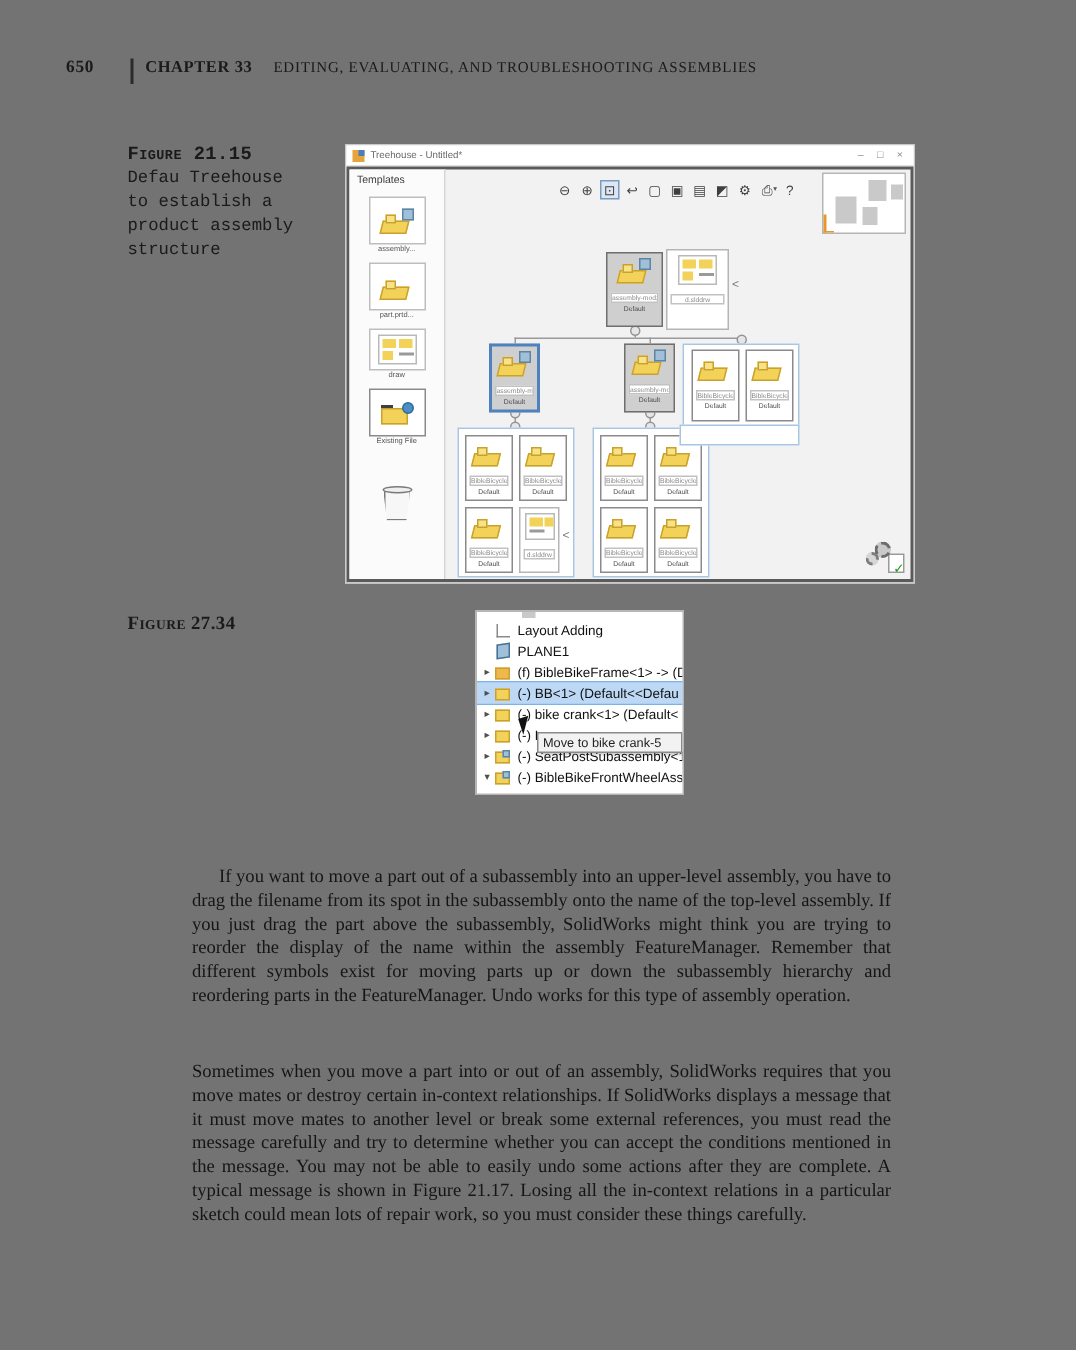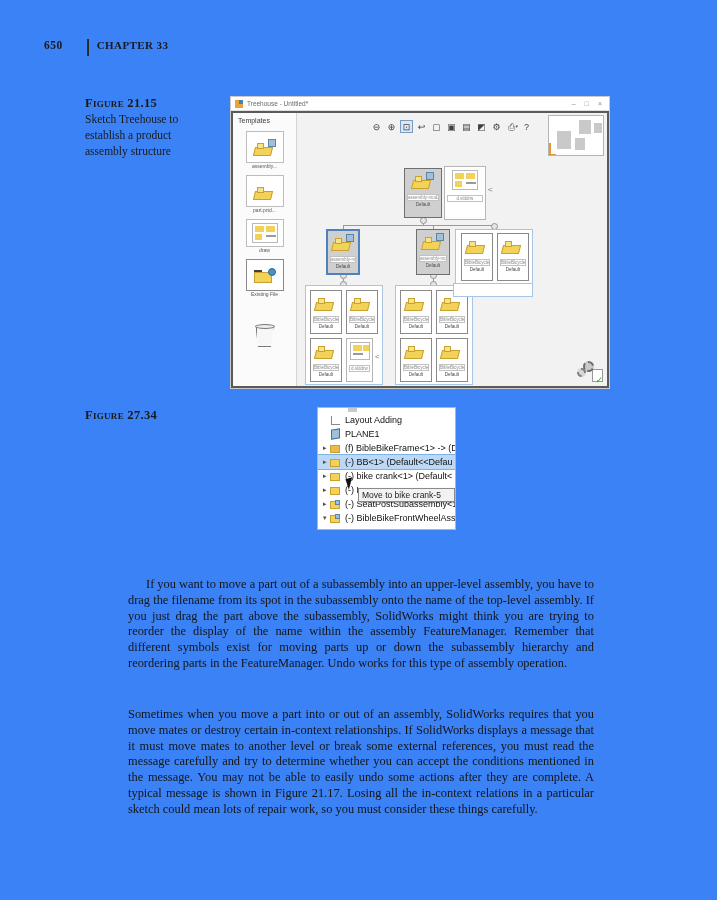--- a/index.html
+++ b/index.html
@@ -1,17 +1,17 @@
 <!DOCTYPE html>
 <html><head>
 <meta charset="utf-8">
 <style>
   * { margin:0; padding:0; box-sizing:border-box; }
   html,body { background:#ffffff; }
-  .page { position:relative; width:717px; height:900px; background:#3b82f6;
+  .page { position:relative; width:717px; height:900px; background:#737373;
           font-family:"Liberation Serif", serif; color:#1a1a1a; overflow:hidden; }
 
   
   .hdr { position:absolute; top:39px; left:44px; display:flex; align-items:baseline; }
   .hdr .pnum { font-weight:bold; font-size:11.5px; letter-spacing:.5px; }
   .hdr .rule { width:2px; height:17px; background:#2b2b2b; margin:0 8px 0 24px; align-self:center; }
   .hdr .chap { font-weight:bold; font-size:11px; letter-spacing:.4px; }
   .hdr .ctitle { font-size:10px; letter-spacing:.5px; margin-left:14px; }
 
   
@@ -111,25 +111,26 @@
 </style>
 </head>
 <body>
 
 <div class="page">
 
   <div class="hdr">
     <span class="pnum">650</span>
     <span class="rule"></span>
     <span class="chap">CHAPTER 33</span>
-  </div>
-
-  <div class="figcap" style="top:95px;">
+    <span class="ctitle">EDITING, EVALUATING, AND TROUBLESHOOTING ASSEMBLIES</span>
+  </div>
+
+  <div class="figcap" style="top:95px;font-family:Liberation Mono, monospace;">
     <div class="flabel">Figure 21.15</div>
-    <div>Sketch Treehouse to establish a product assembly structure</div>
+    <div>Defau Treehouse to establish a product assembly structure</div>
   </div>
 
   <div class="tw">
     <div class="tw-titlebar">
       <span class="tw-appicon">
           <i></i>
         </span>
       <span class="tw-title">Treehouse - Untitled*</span>
       <span class="tw-ctrls">
         <span>–</span>

